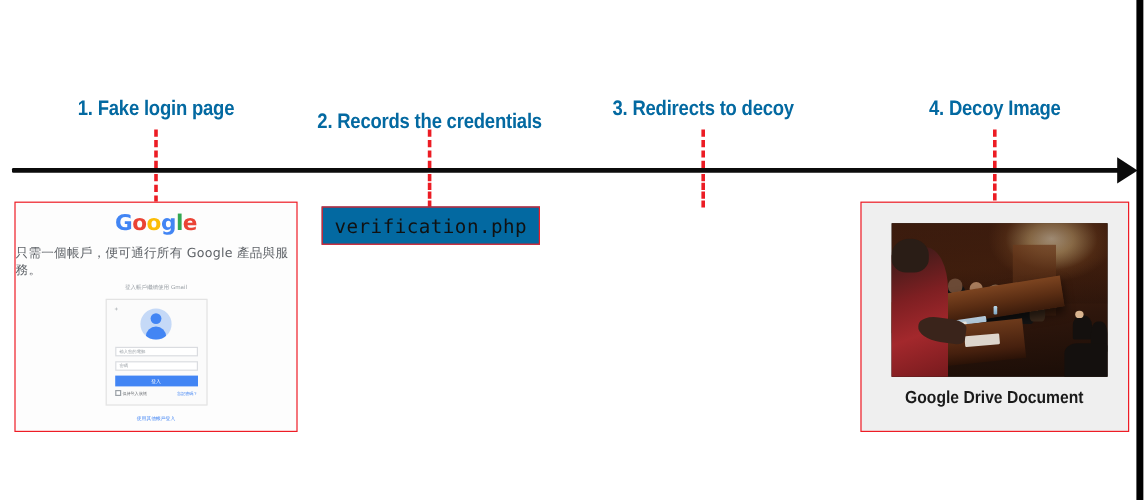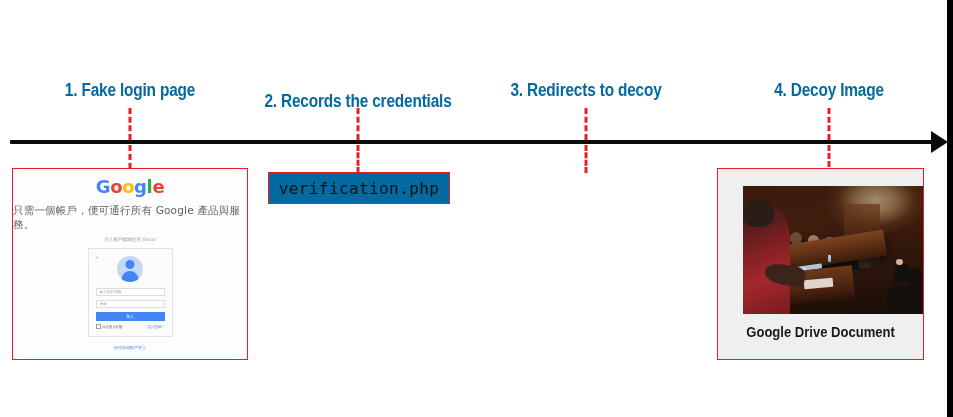--- a/index.html
+++ b/index.html
@@ -259,21 +259,21 @@
 
     <div class="g-below">使用其他帳戶登入</div>
 
     <div class="g-foot">只要一個 Google 帳戶，即可體驗 Google 的所有服務</div>
 
   </div>
 
   <div class="red-box code-box" style="left:268px;top:172px;width:182px;height:32px;">verification.php</div>
 
 
-  <div class="red-box decoy-box" style="left:717px;top:168px;width:207px;height:192px;">
+  <div class="red-box decoy-box" style="left:717px;top:168px;width:224px;height:192px;">
 
     <div class="photo" style="left:25px;top:17px;width:180px;height:128px;">
       <div class="sky"></div>
       <div class="backwall"></div>
       <div class="wallpanel"></div>
 
       <div class="person" style="left:14%;width:13%;height:40%;bottom:24%;"></div>
       <div class="head" style="left:16%;top:33%;width:8%;height:11%;background:#caa183;"></div>
 
       <div class="person" style="left:24%;width:12%;height:36%;bottom:26%;"></div>

